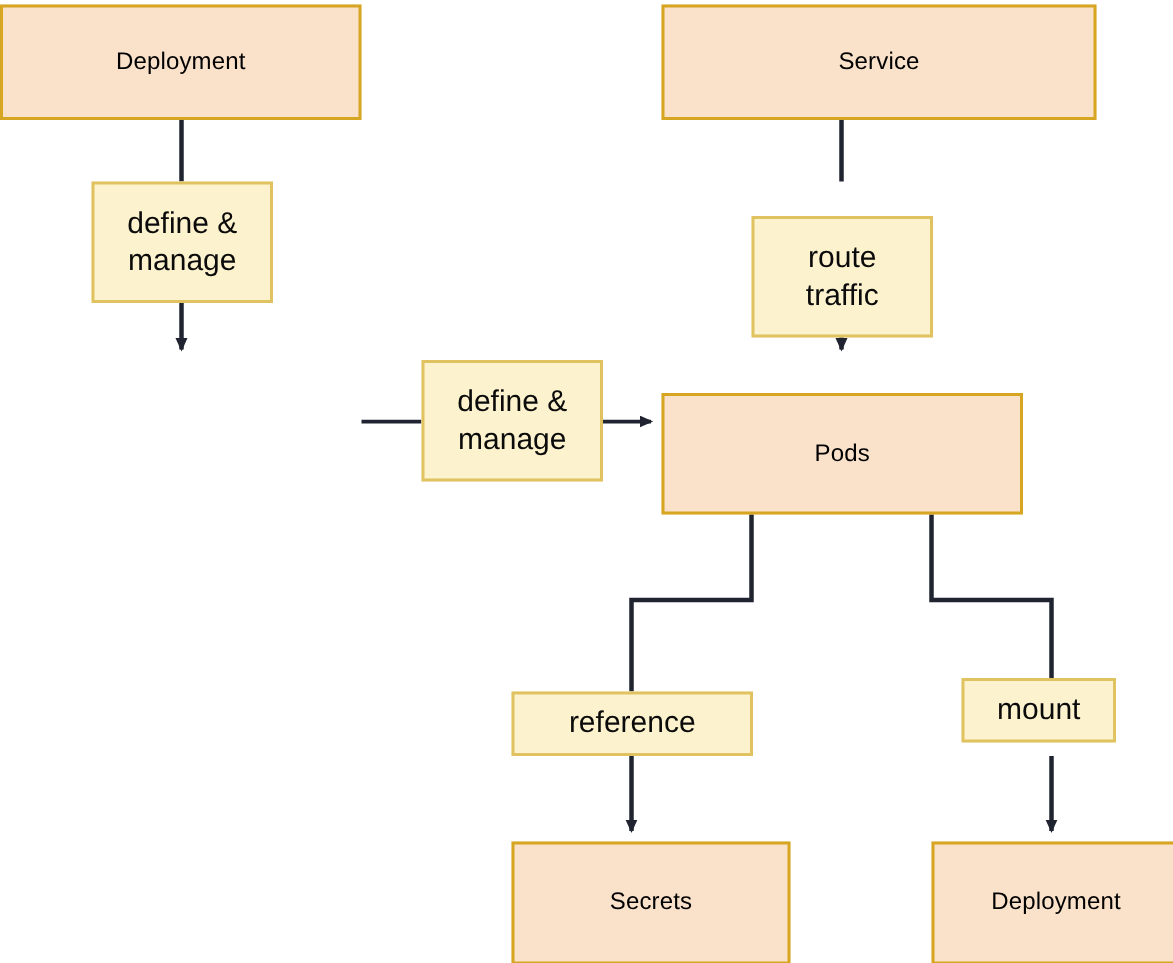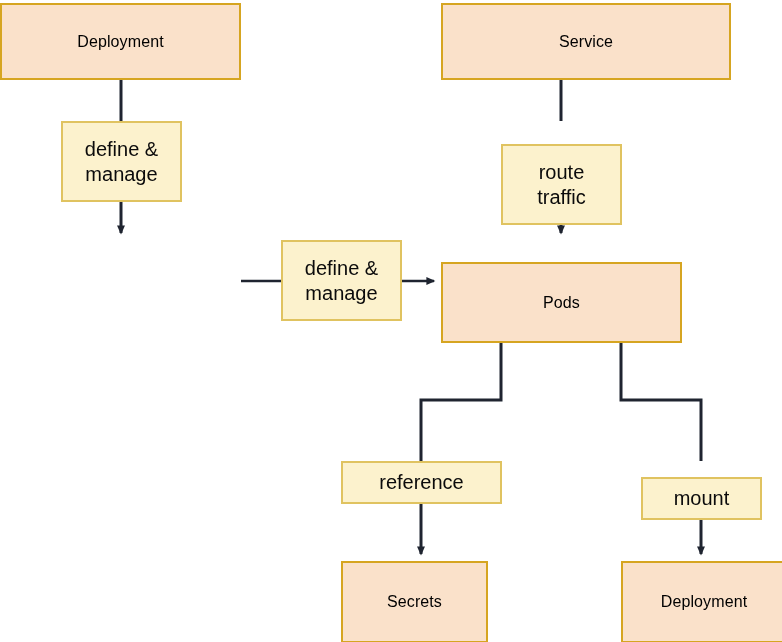--- a/index.html
+++ b/index.html
@@ -96,21 +96,21 @@
 
   <div class="node node-entity" style="left:441px; top:3px; width:290px; height:77px;">
     <span class="ent-text">Service</span>
   </div>
 
 
   <div class="node node-entity" style="left:441px; top:240px; width:241px; height:81px;margin-top:22px;">
     <span class="ent-text">Pods</span>
   </div>
 
-  <div class="node node-entity" style="left:341px; top:561px; width:147px; height:82px;align-items:center;">
+  <div class="node node-entity" style="left:341px; top:561px; width:186px; height:82px;align-items:center;">
     <span class="ent-text">Secrets</span>
   </div>
 
   <div class="node node-entity" style="left:621px; top:561px; width:166px; height:82px;">
     <span class="ent-text">Deployment</span>
   </div>
 
   <div class="node node-label" style="left:61px; top:121px; width:121px; height:81px;">
     <span class="lbl-text">define &amp;
 manage</span>
@@ -123,17 +123,17 @@
 
   <div class="node node-label" style="left:281px; top:240px; width:121px; height:81px;">
     <span class="lbl-text">define &amp;
 manage</span>
   </div>
 
   <div class="node node-label" style="left:341px; top:461px; width:161px; height:43px;">
     <span class="lbl-text">reference</span>
   </div>
 
-  <div class="node node-label" style="left:641px; top:477px; width:121px; height:43px;">
+  <div class="node node-label" style="left:641px; top:452px; width:103px; height:43px;">
     <span class="lbl-text">mount</span>
   </div>
 
 </div>
 
 </body></html>

